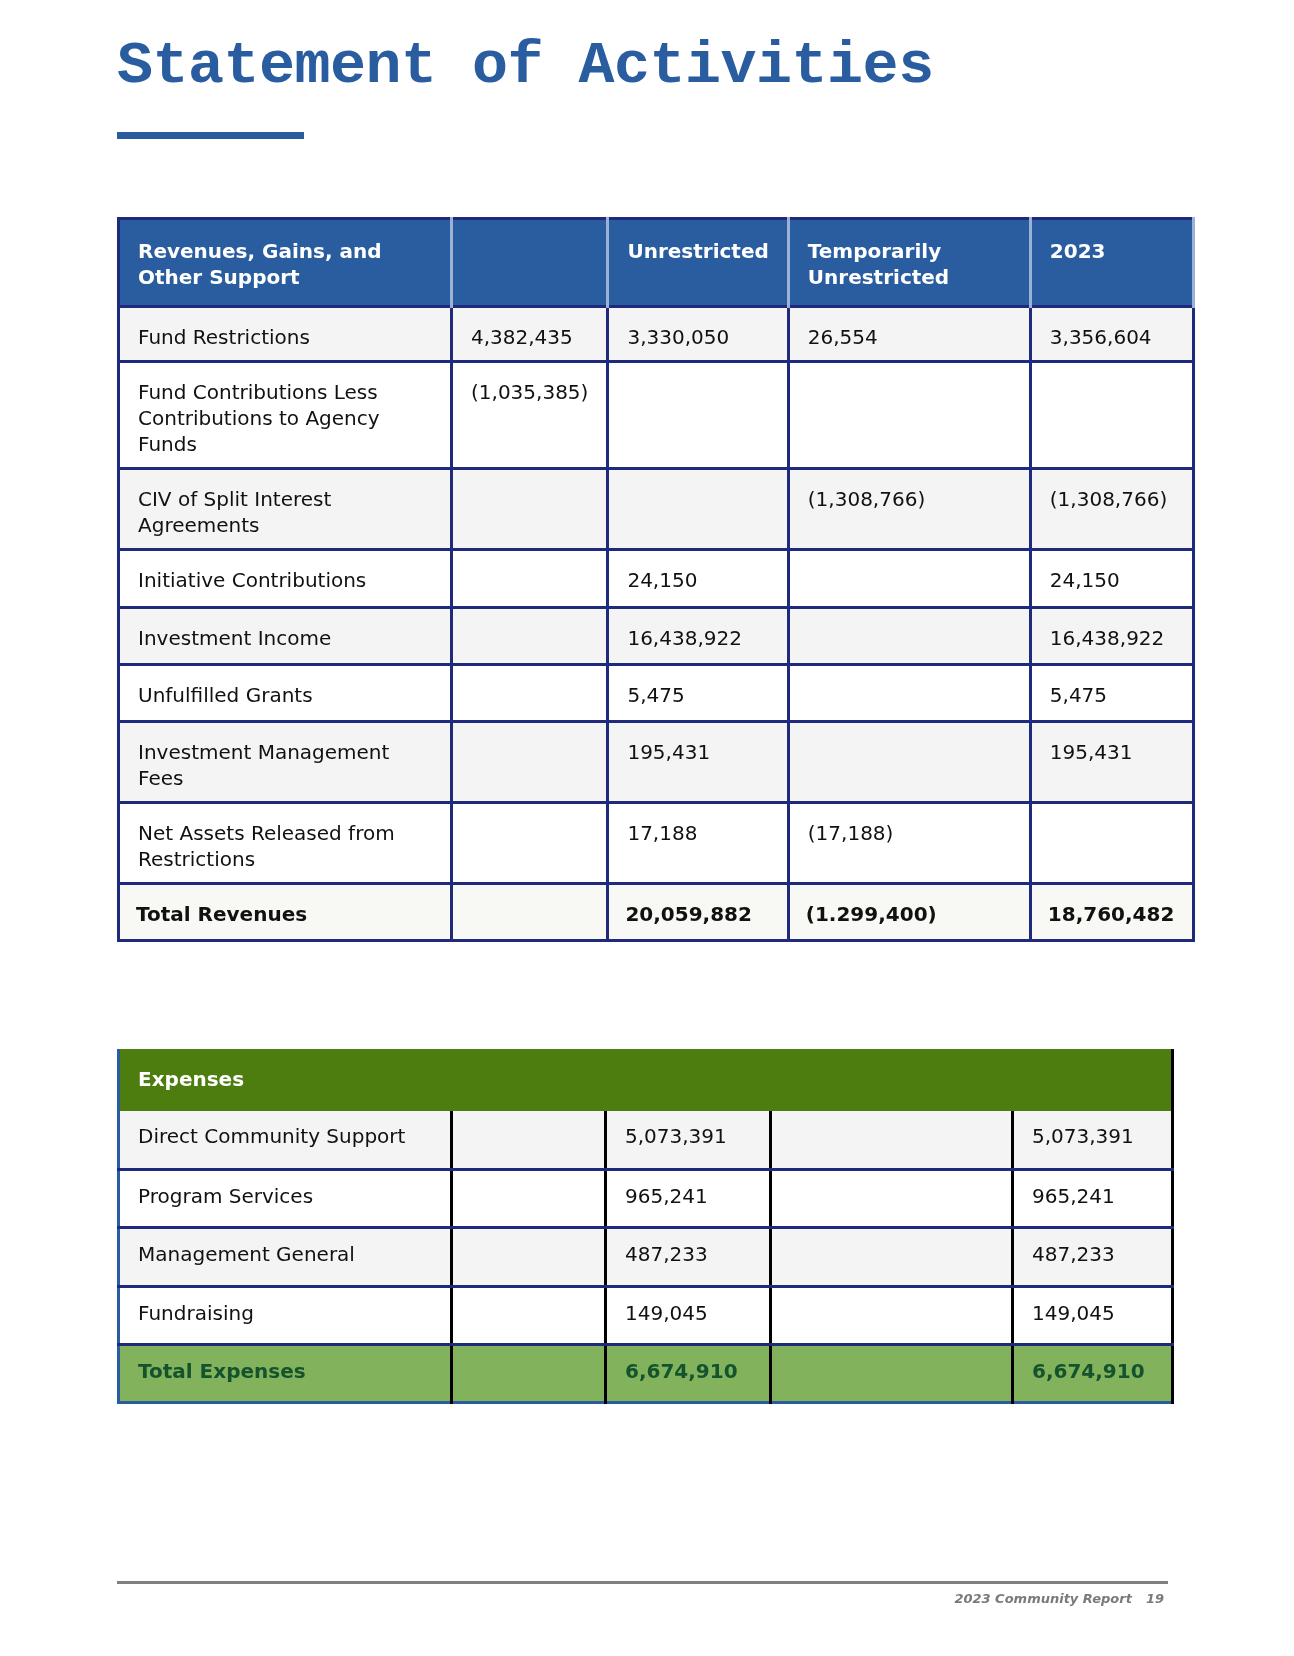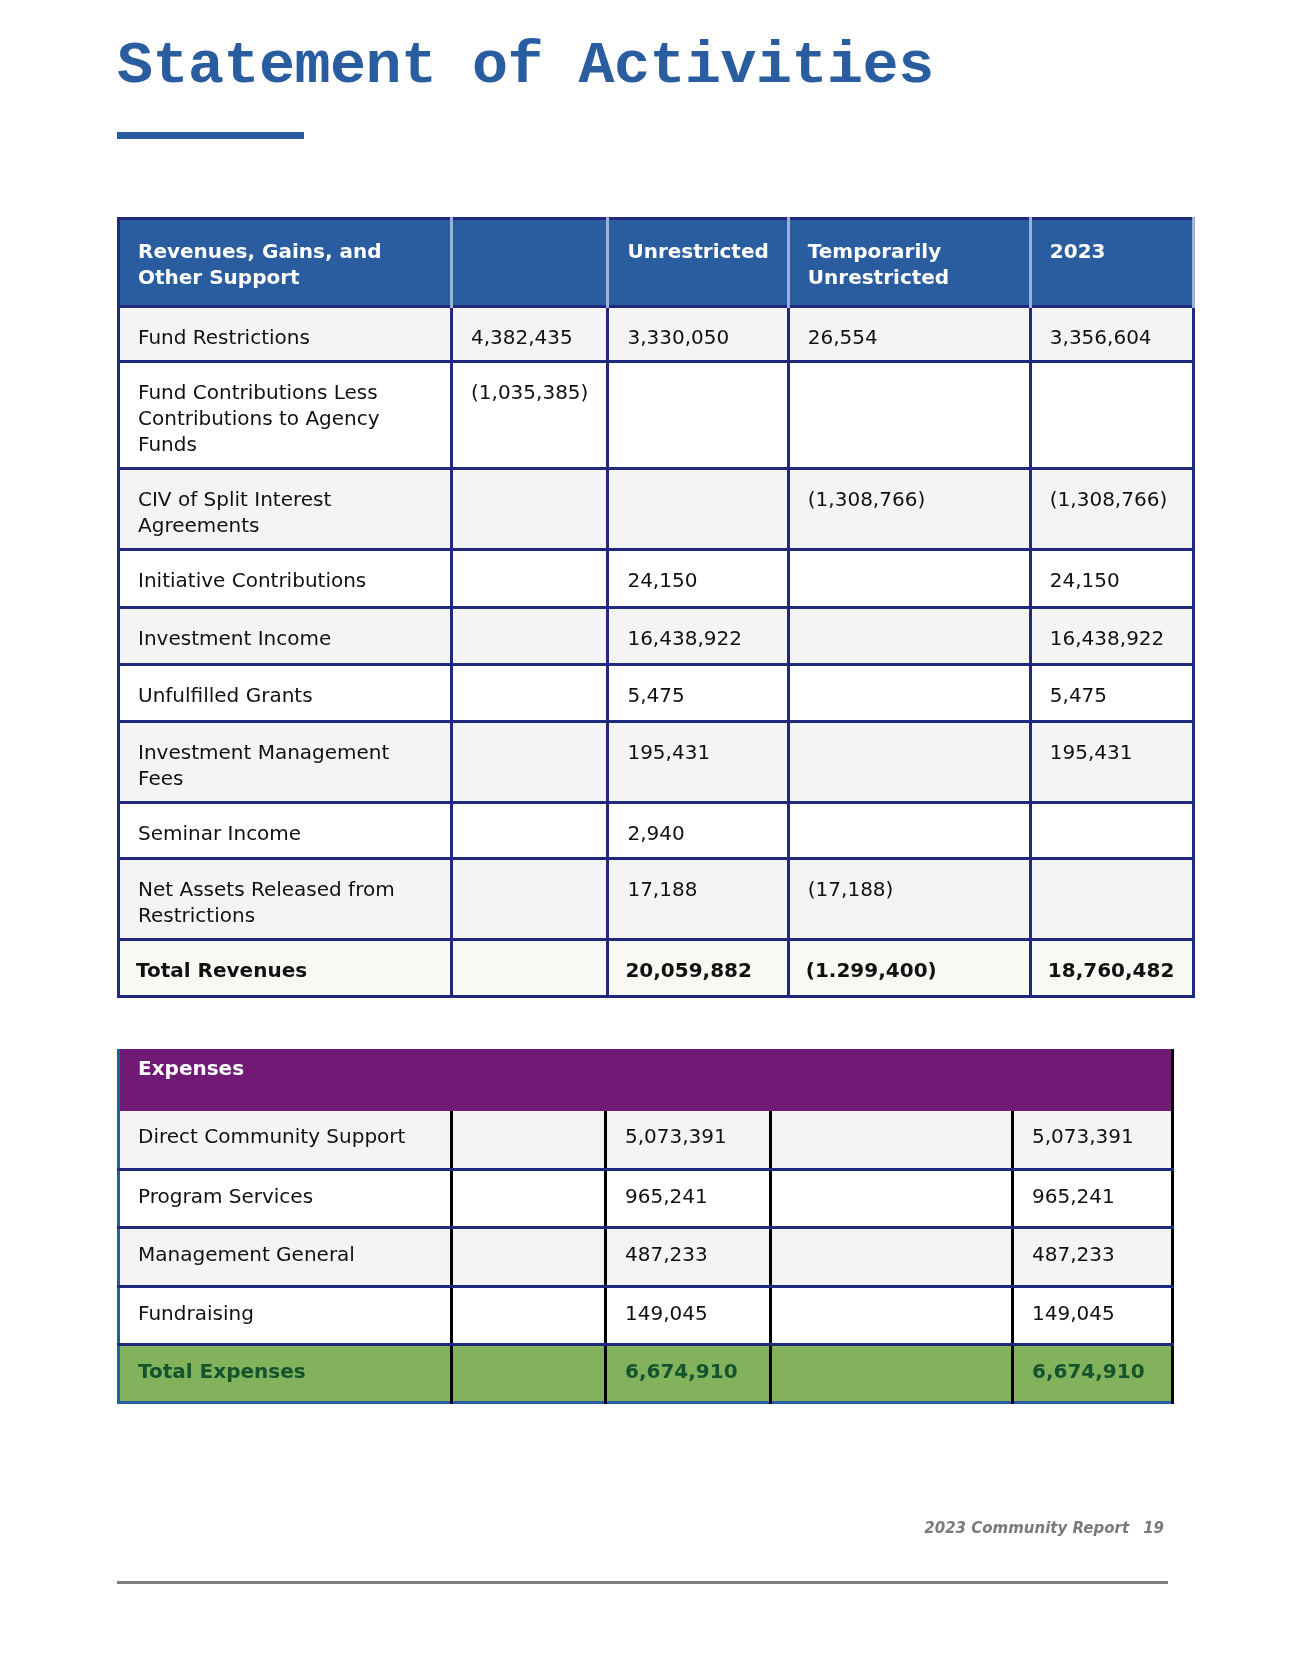--- a/index.html
+++ b/index.html
@@ -25,31 +25,31 @@
   #rev thead th { background: #2a5d9f; color: #fff; font-weight: bold; height: 88px;
                   border-left: 3px solid #9db0d6; border-right: 3px solid #9db0d6; padding-top: 18px; }
   #rev thead th:first-child { border-left: none; }
   #rev tbody td { border: 3px solid #1f2a7c; }
   #rev tbody tr:nth-child(odd) td { background: #f4f4f4; }
   #rev tbody tr:nth-child(even) td { background: #ffffff; }
   #rev tbody tr.total td { background: #f8f9f4; font-weight: bold; padding-left: 16px; }
 
   
   #exp { top: 1049px; border-left: 3px solid #2a5d9f; border-bottom: 3px solid #2a5d9f; border-right: 3px solid #000; }
-  #exp thead th { background: #701a75; color: #fff; font-weight: bold; height: 62px; padding-top: 6px; }
+  #exp thead th { background: #4d7c0f; color: #fff; font-weight: bold; height: 62px; padding-top: 17px; }
   #exp tbody td { border-top: 3px solid #1f2a7c; border-bottom: 3px solid #1f2a7c;
                   border-left: 3px solid #000; border-right: 3px solid #000; height: 58px; padding-top: 12px; }
   #exp tbody tr:first-child td { border-top: none; }
   #exp tbody tr:nth-child(odd) td { background: #f4f4f4; }
   #exp tbody tr:nth-child(even) td { background: #ffffff; }
   #exp tbody tr.total td { background: #82b25b; color: #14532d; font-weight: bold; border-bottom: none; margin-top: 47px; }
   #exp tbody td:first-child { border-left: none; }
 
   .footer-rule { position: absolute; left: 117px; top: 1581px; width: 1051px; height: 3px; background: #808080; }
-  .footer { position: absolute; right: 130px; top: 1519px; font-size: 15px; font-weight: bold; font-style: italic; color: #7a7a7a; }
+  .footer { position: absolute; right: 130px; top: 1591px; font-size: 13px; font-weight: bold; font-style: italic; color: #7a7a7a; }
   .footer span.pg { margin-left: 14px; }
 </style>
 </head>
 <body>
 
 <h1 class="title">Statement of Activities</h1>
 <div class="title-rule"></div>
 
 <table class="fin" id="rev">
   <colgroup>
@@ -110,27 +110,20 @@
         <td>5,475</td>
         <td></td>
         <td>5,475</td>
       </tr>
       <tr style="height: 81px;">
         <td>Investment Management Fees</td>
         <td></td>
         <td>195,431</td>
         <td></td>
         <td>195,431</td>
-      </tr>
-      <tr style="height: 56px;">
-        <td>Seminar Income</td>
-        <td></td>
-        <td>2,940</td>
-        <td></td>
-        <td></td>
       </tr>
       <tr style="height: 80px; border-radius: 23px;">
         <td>Net Assets Released from Restrictions</td>
         <td></td>
         <td>17,188</td>
         <td>(17,188)</td>
         <td></td>
       </tr>
       <tr class="total" style="height: 57px;">
         <td>Total Revenues</td>

